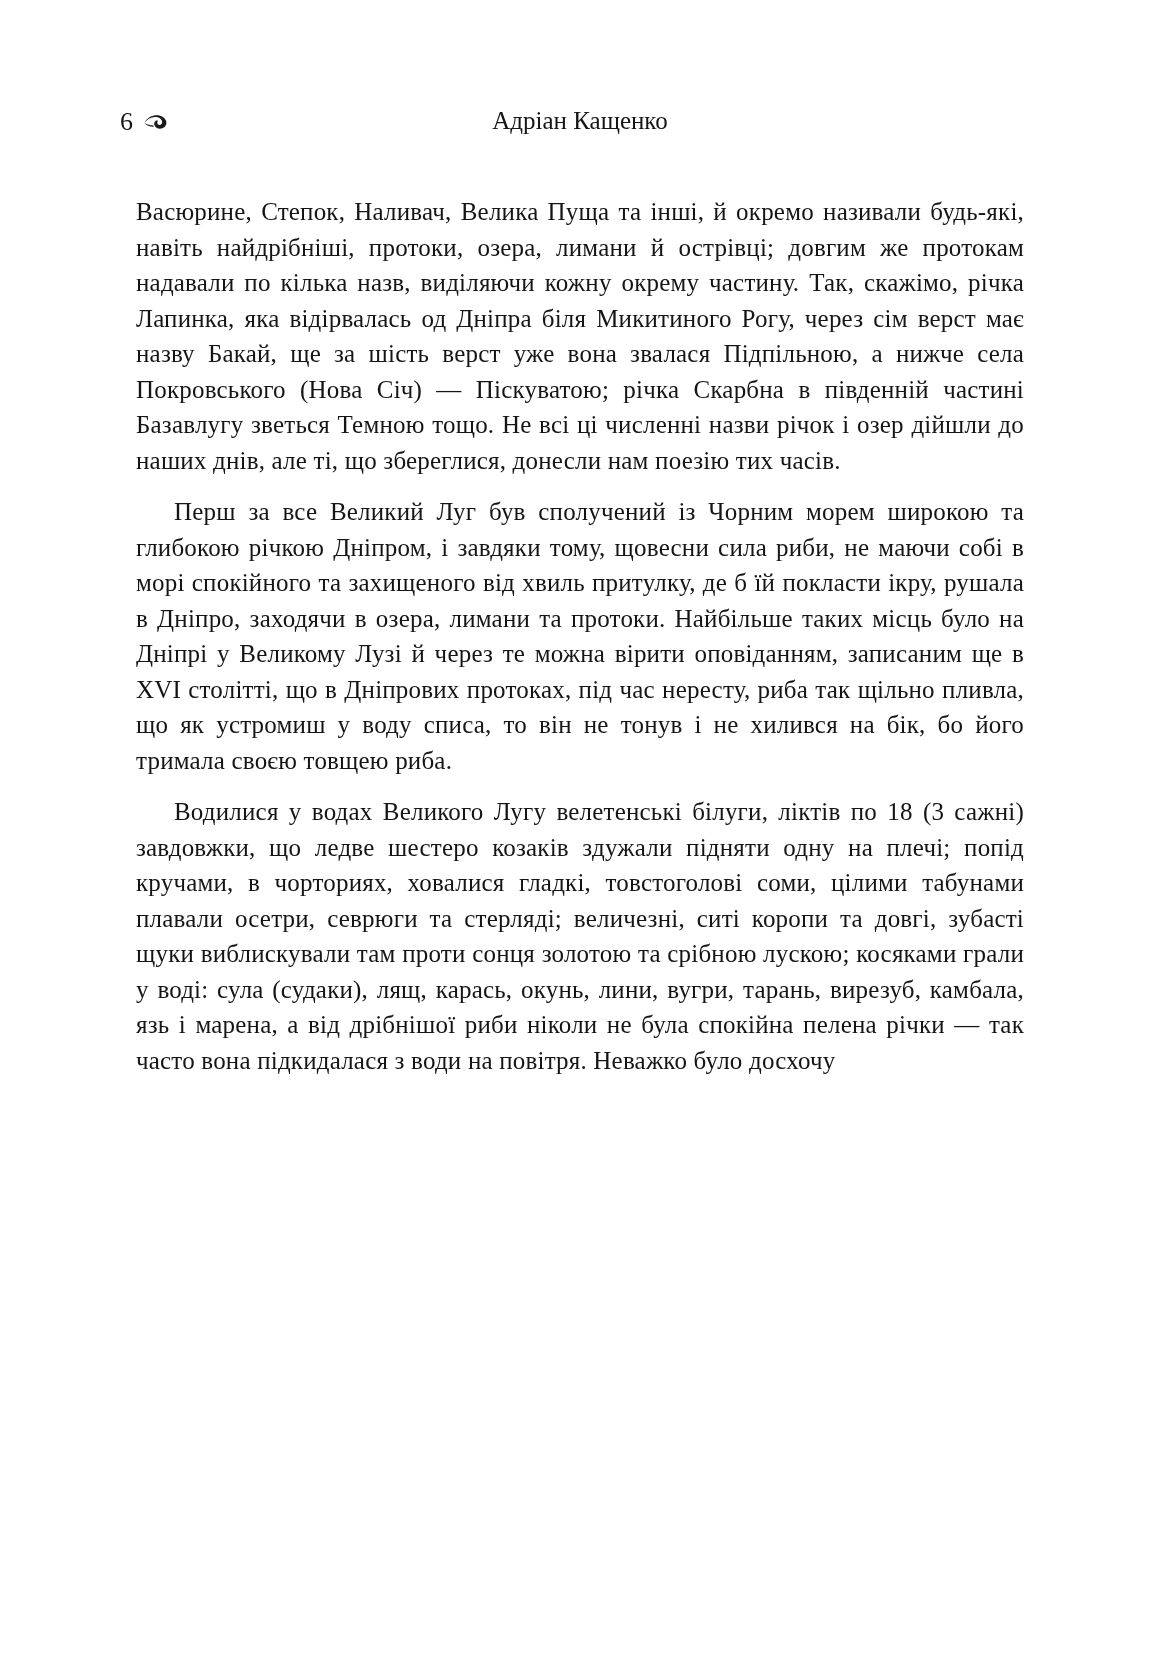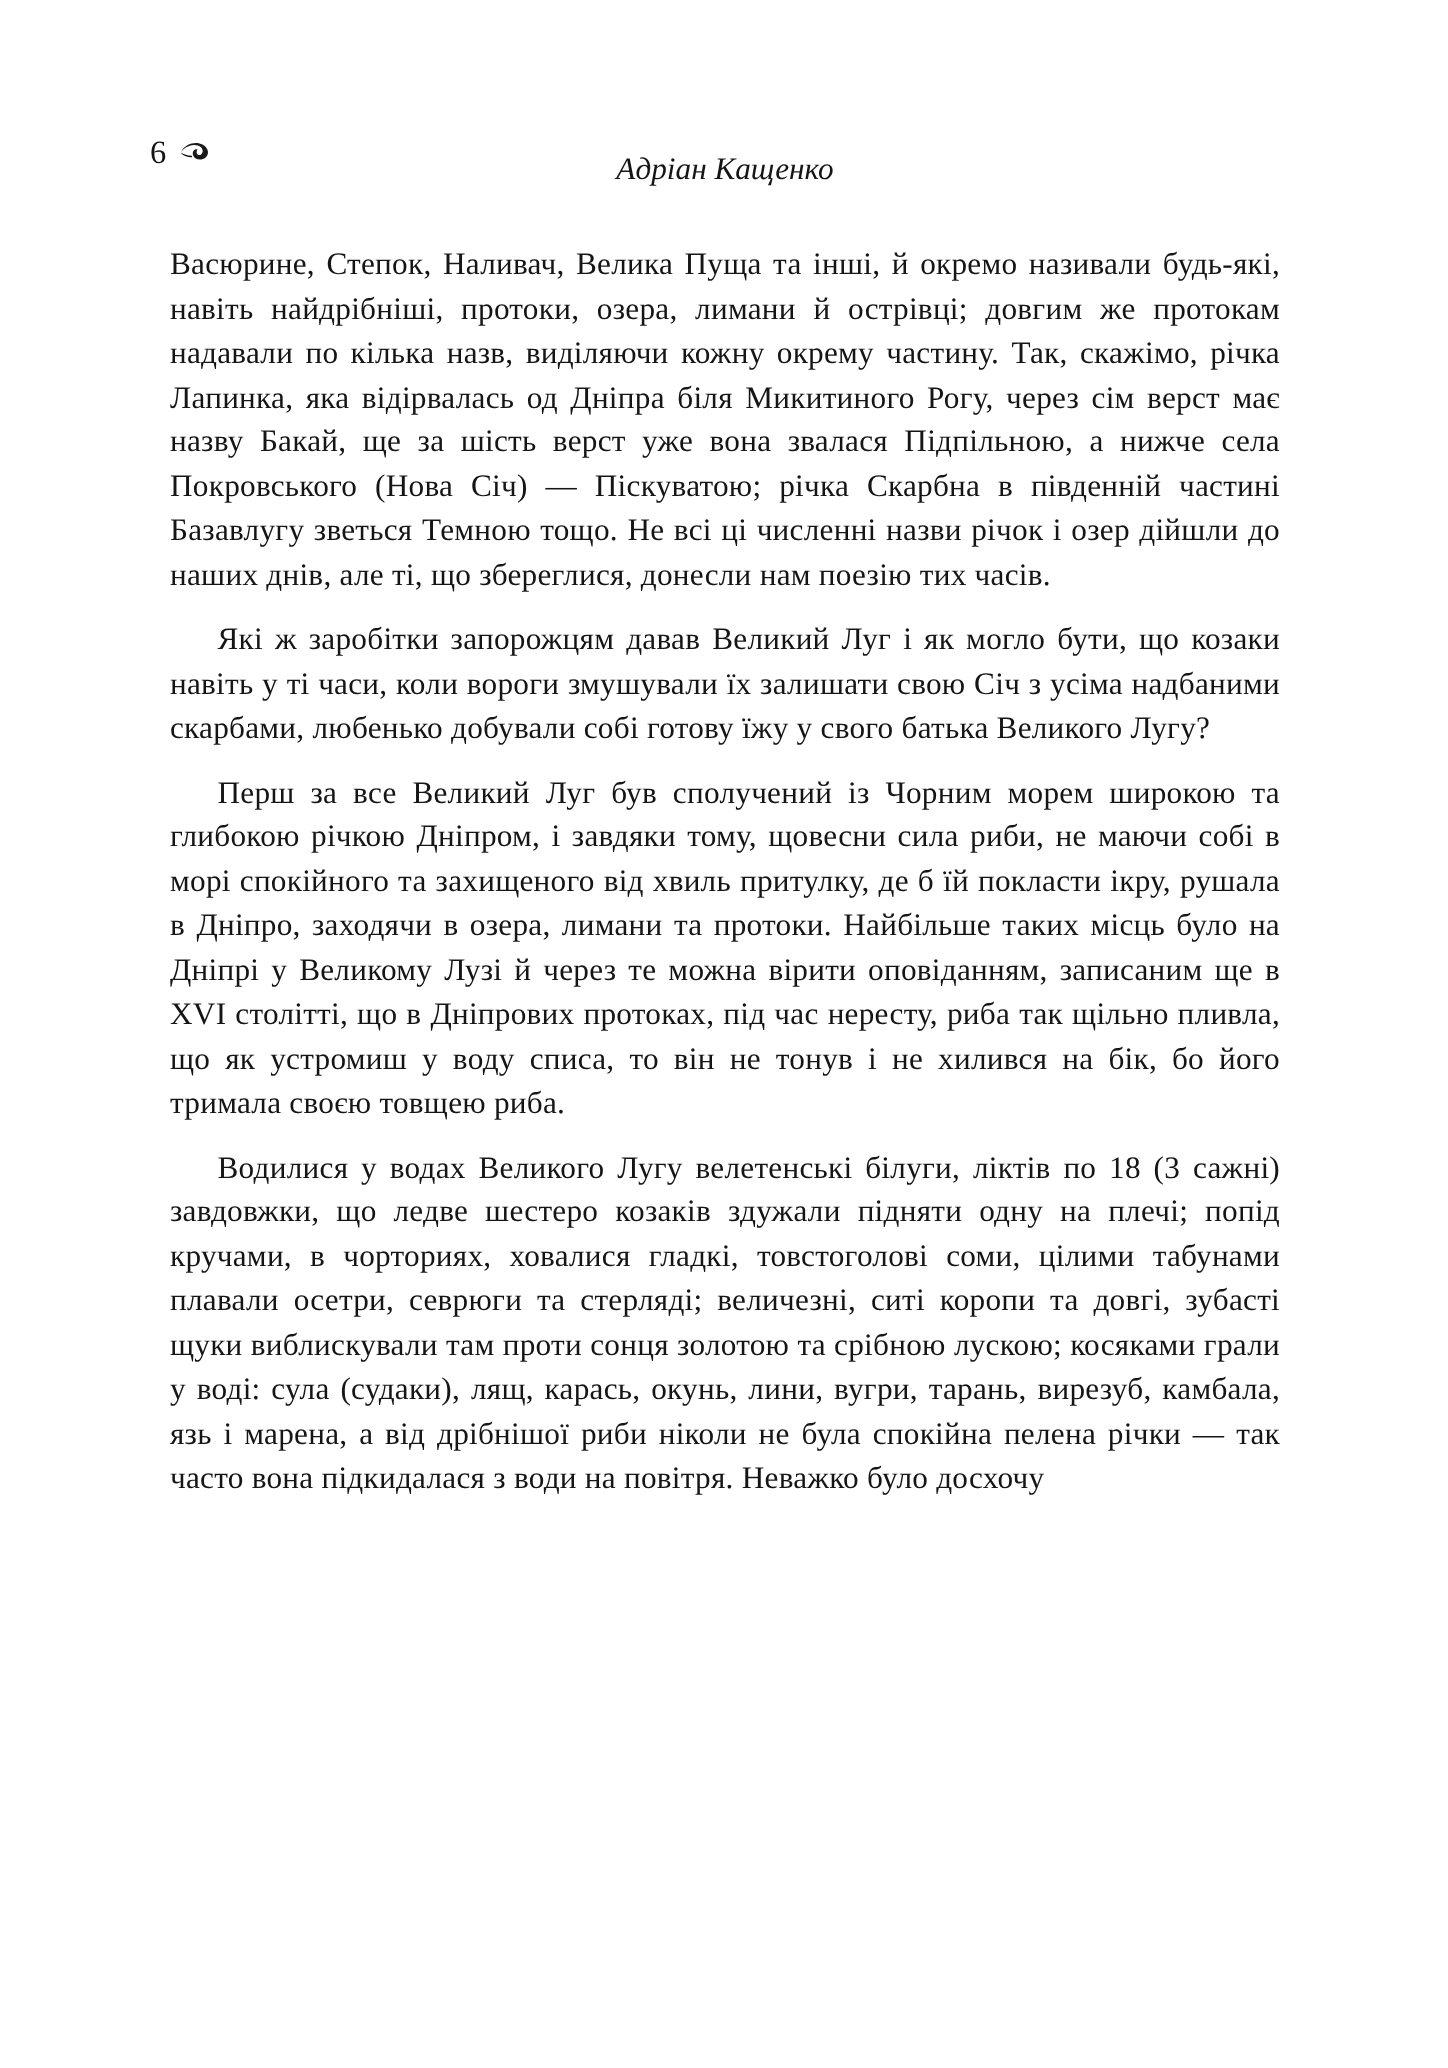--- a/index.html
+++ b/index.html
@@ -31,23 +31,22 @@
   }
   .page-number {
     font-size: 26px;
   }
   .ornament {
     display: inline-block;
     margin-top: 4px;
   }
   .running-head {
     position: absolute;
-    left: 0; right: 0; top: 16px;
+    left: 0; right: 0; top: 1px;
     text-align: center;
-    font-style: italic;
     font-size: 25px;
   }
   .body-text {
     margin-top: 57px;
     font-size: 25px;
     line-height: 35.5px;
     text-align: justify;
     letter-spacing: 0.2px;
   }
   .body-text p {
@@ -73,19 +72,18 @@
             <path d="M1.5 10 C5 2.5, 14 0.8, 19 3.6 C23.5 6.1, 25 11, 21.5 14 C18 17, 12.5 15.8, 11.4 12 C10.6 9.2, 12.6 6.9, 15 7.6 C13.2 10.4, 15.2 13, 17.6 11.7 C20.4 10.2, 19.4 5.6, 15.3 4.4 C9.5 2.7, 4 6.3, 1.5 10 Z" fill="#1a1a1a"></path>
             <path d="M1.5 10 C4 11.5, 7 12.5, 10.5 12.6 L10.8 13.8 C6.5 13.8, 3 12.3, 1.5 10 Z" fill="#1a1a1a"></path>
           </svg>
         </span>
       </div>
       <div class="running-head">Адріан Кащенко</div>
     </div>
 
     <div class="body-text">
       <p class="continued">Васюрине, Степок, Наливач, Велика Пуща та інші, й окремо називали будь-які, навіть найдрібніші, протоки, озера, лимани й острівці; довгим же протокам надавали по кілька назв, виділяючи кожну окрему частину. Так, скажімо, річка Лапинка, яка відірвалась од Дніпра біля Микитиного Рогу, через сім верст має назву Бакай, ще за шість верст уже вона звалася Підпільною, а нижче села Покровського (Нова Січ) — Піскуватою; річка Скарбна в південній частині Базавлугу зветься Темною тощо. Не всі ці численні назви річок і озер дійшли до наших днів, але ті, що збереглися, донесли нам поезію тих часів.</p>
-      <p>Які ж заробітки запорожцям давав Великий Луг і як могло бути, що козаки навіть у ті часи, коли вороги змушували їх залишати свою Січ з усіма надбаними скарбами, любенько добували собі готову їжу у свого батька Великого Лугу?</p>
       <p>Перш за все Великий Луг був сполучений із Чорним морем широкою та глибокою річкою Дніпром, і завдяки тому, щовесни сила риби, не маючи собі в морі спокійного та захищеного від хвиль притулку, де б їй покласти ікру, рушала в Дніпро, заходячи в озера, лимани та протоки. Найбільше таких місць було на Дніпрі у Великому Лузі й через те можна вірити оповіданням, записаним ще в XVI столітті, що в Дніпрових протоках, під час нересту, риба так щільно пливла, що як устромиш у воду списа, то він не тонув і не хилився на бік, бо його тримала своєю товщею риба.</p>
       <p>Водилися у водах Великого Лугу велетенські білуги, ліктів по 18 (3 сажні) завдовжки, що ледве шестеро козаків здужали підняти одну на плечі; попід кручами, в чорториях, ховалися гладкі, товстоголові соми, цілими табунами плавали осетри, севрюги та стерляді; величезні, ситі коропи та довгі, зубасті щуки виблискували там проти сонця золотою та срібною лускою; косяками грали у воді: сула (судаки), лящ, карась, окунь, лини, вугри, тарань, вирезуб, камбала, язь і марена, а від дрібнішої риби ніколи не була спокійна пелена річки — так часто вона підкидалася з води на повітря. Неважко було досхочу</p>
     </div>
 
   </div>
 </div>
 
 </body></html>

